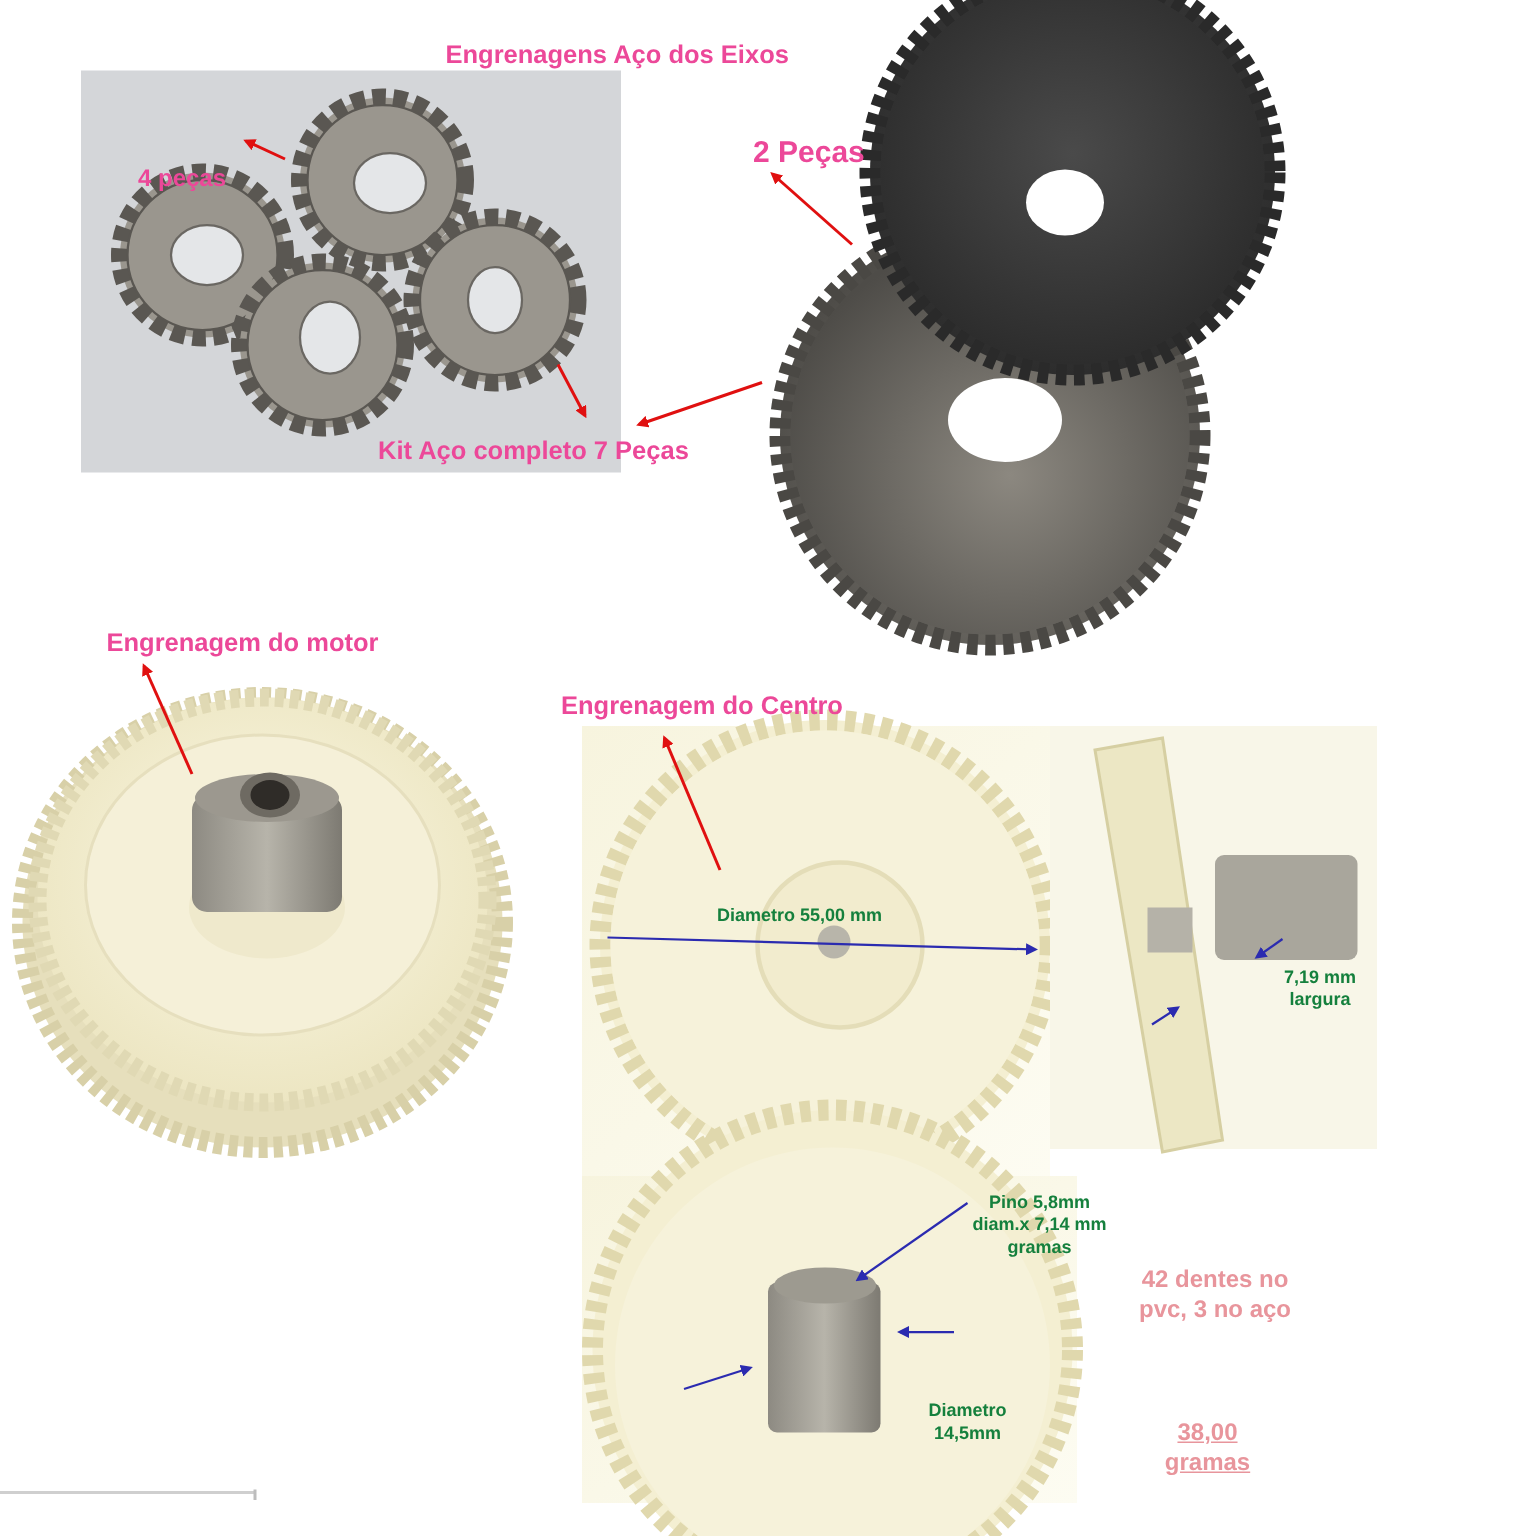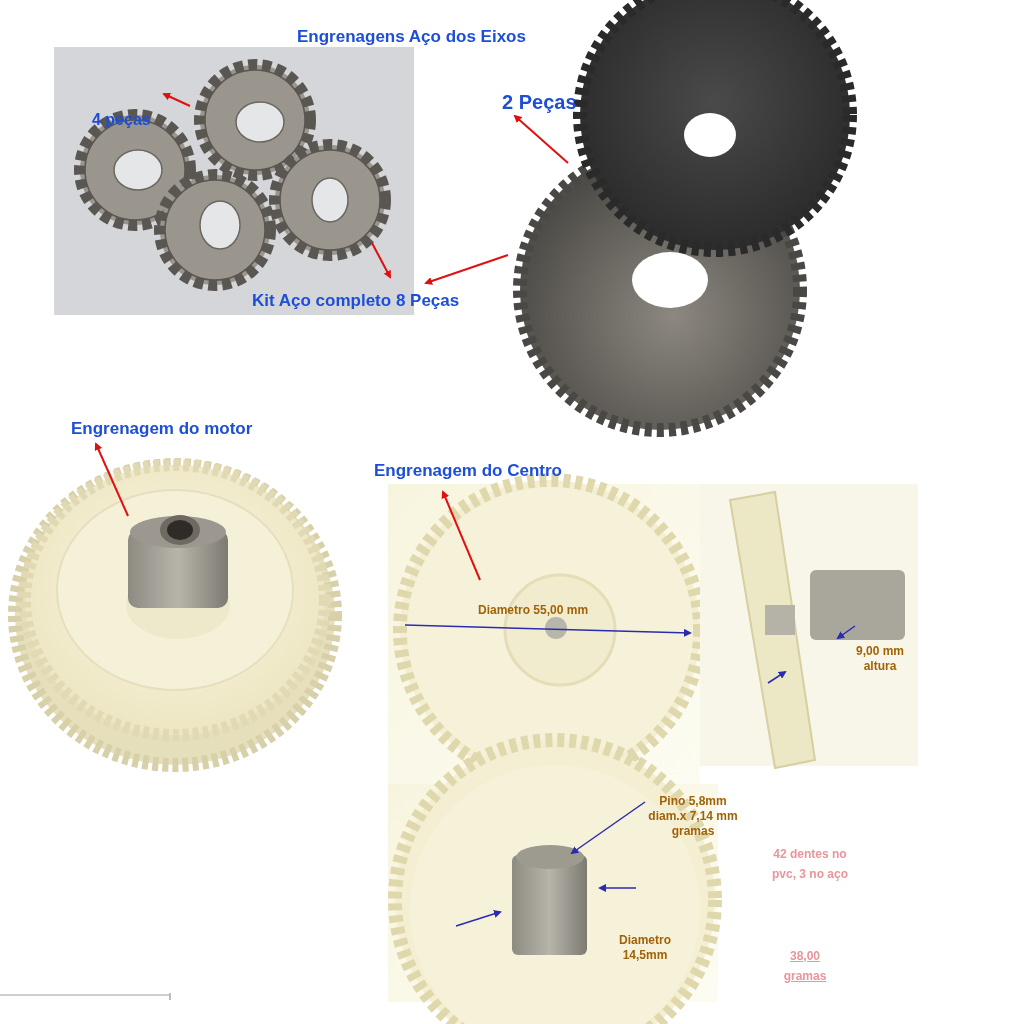--- a/index.html
+++ b/index.html
@@ -1,20 +1,20 @@
 <!DOCTYPE html>
 <html><head>
 <meta charset="utf-8">
 <style>
   html, body { margin:0; padding:0; background:#ffffff; }
   body { width:1024px; height:1024px; position:relative; overflow:hidden; font-family:"Liberation Sans", sans-serif; }
   .abs { position:absolute; }
-  .lbl-black { font-weight:bold; color:#1d4ed8; font-size:17px; white-space:nowrap; }
-  .lbl-blue { font-weight:bold; color:#a16207; font-size:12px; text-align:center; line-height:15px; white-space:nowrap; }
-  .lbl-pink { font-weight:bold; color:#e8959c; font-size:12px; text-align:center; line-height:20px; white-space:nowrap; }
+  .lbl-black { font-weight:bold; color:#ec4899; font-size:17px; white-space:nowrap; }
+  .lbl-blue { font-weight:bold; color:#15803d; font-size:12px; text-align:center; line-height:15px; white-space:nowrap; }
+  .lbl-pink { font-weight:bold; color:#e8959c; font-size:16px; text-align:center; line-height:20px; white-space:nowrap; }
   svg { position:absolute; left:0; top:0; }
 </style>
 </head>
 <body>
 
 <svg width="1024" height="1024" viewBox="0 0 1024 1024">
   <defs>
     <marker id="arrRed" markerWidth="8" markerHeight="8" refX="6" refY="4" orient="auto" markerUnits="userSpaceOnUse">
       <path d="M0,0 L8,4 L0,8 z" fill="#e01010"></path>
     </marker>
@@ -123,30 +123,30 @@
     <line x1="645" y1="802" x2="572" y2="853" marker-end="url(#arrBlue)"></line>
     <line x1="636" y1="888" x2="600" y2="888" marker-end="url(#arrBlue)"></line>
     <line x1="456" y1="926" x2="500" y2="912" marker-end="url(#arrBlue)"></line>
   </g>
 </svg>
 
 <div class="abs lbl-black" style="left:297px;top:27px;">Engrenagens Aço dos Eixos</div>
 
 <div class="abs lbl-black" style="left:92px;top:75px;font-size:16px;margin-top:36px;">4 peças</div>
 <div class="abs lbl-black" style="left:502px;top:91px;font-size:20px;">2 Peças</div>
-<div class="abs lbl-black" style="left:252px;top:291px;">Kit Aço completo 8 Peças</div>
+<div class="abs lbl-black" style="left:252px;top:291px;">Kit Aço completo 7 Peças</div>
 
 <div class="abs lbl-black" style="left:71px;top:419px;">Engrenagem do motor</div>
 <div class="abs lbl-black" style="left:374px;top:461px;">Engrenagem do Centro</div>
 
 <div class="abs lbl-blue" style="left:478px;top:603px;">Diametro 55,00 mm</div>
 
 <div class="abs lbl-blue" style="left:850px;top:644px;width:60px;">
-  <div>9,00 mm</div>
-  <div>altura</div>
+  <div>7,19 mm</div>
+  <div>largura</div>
 </div>
 
 <div class="abs lbl-blue" style="left:638px;top:794px;width:110px;">
   <div>Pino 5,8mm</div>
   <div>diam.x 7,14 mm</div>
   <div>gramas</div>
 </div>
 
 <div class="abs lbl-blue" style="left:610px;top:901px;width:70px;margin-top:32px;">
   <div>Diametro</div>

